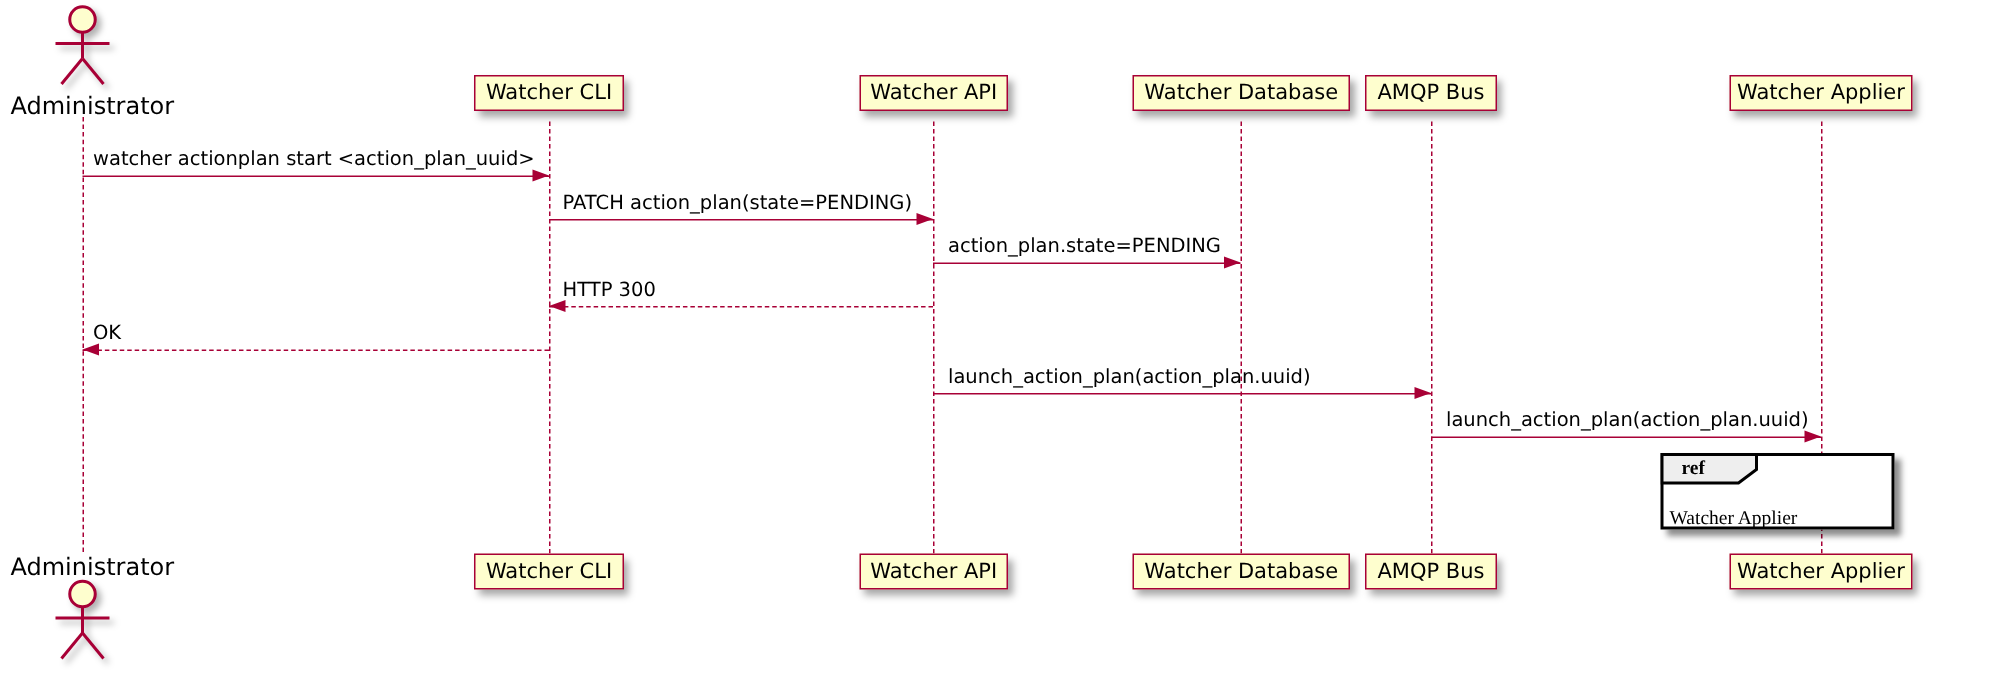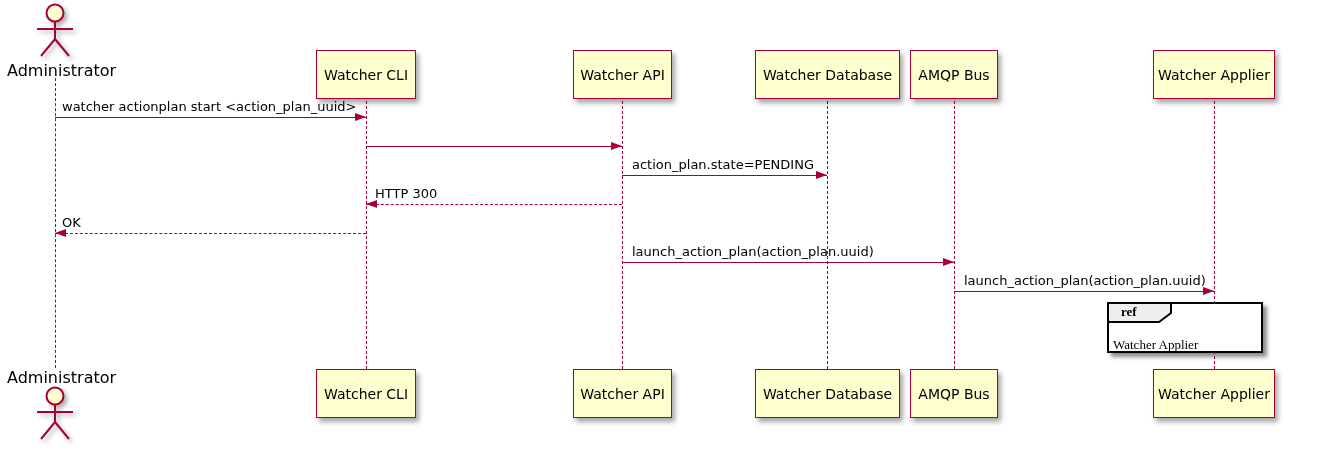--- a/index.html
+++ b/index.html
@@ -14,21 +14,21 @@
   
   .lifeline {
     position:absolute;
     width:0;
     border-left:1.6px dashed #A80036;
     z-index:0;
   }
   
   .pbox {
     position:absolute;
-    height:49px;
+    height:24px;
     background:#FEFECE;
     border:1.8px solid #A80036;
     box-shadow:3px 4px 5px rgba(0,0,0,0.35);
     display:flex; align-items:center; justify-content:center;
     font-size:14px;
     box-sizing:border-box;
     z-index:2;
     white-space:nowrap;
   }
   
@@ -110,20 +110,21 @@
   <div class="pbox" style="left:316px;  top:50px; width:100px">Watcher CLI</div>
   <div class="pbox" style="left:573px;  top:50px; width:99px">Watcher API</div>
   <div class="pbox" style="left:755px;  top:50px; width:145px">Watcher Database</div>
   <div class="pbox" style="left:910px;  top:50px; width:88px">AMQP Bus</div>
   <div class="pbox" style="left:1153px; top:50px; width:122px">Watcher Applier</div>
 
   <div class="msg-label" style="left:62px; top:99px">watcher actionplan start &lt;action_plan_uuid&gt;</div>
   <div class="msg-line" style="left:55px; top:117px; width:311px"></div>
   <div class="arrow-r" style="left:355px; top:113px"></div>
 
+  <div class="msg-label" style="left:375px; top:128px">PATCH action_plan(state=PENDING)</div>
   <div class="msg-line" style="left:366px; top:146px; width:256px"></div>
   <div class="arrow-r" style="left:611px; top:142px"></div>
 
   <div class="msg-label" style="left:632px; top:157px">action_plan.state=PENDING</div>
   <div class="msg-line" style="left:622px; top:175px; width:205px"></div>
   <div class="arrow-r" style="left:816px; top:171px"></div>
 
   <div class="msg-label" style="left:375px; top:186px">HTTP 300</div>
   <div class="msg-line dashed" style="left:366px; top:204px; width:256px"></div>
   <div class="arrow-l" style="left:366px; top:200px"></div>

